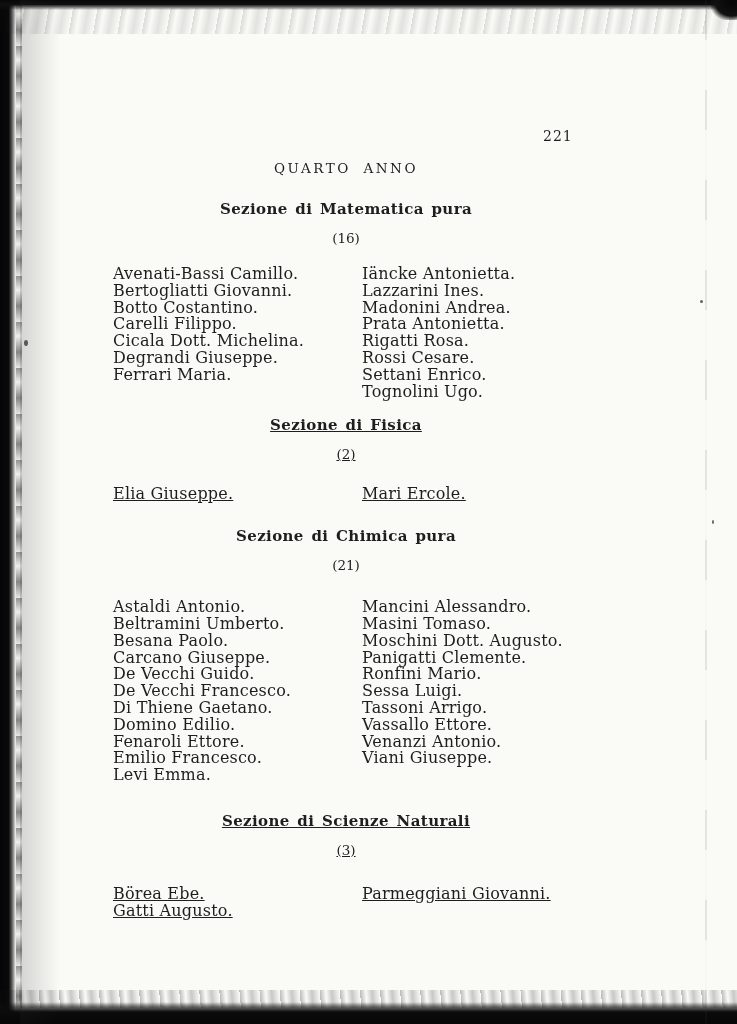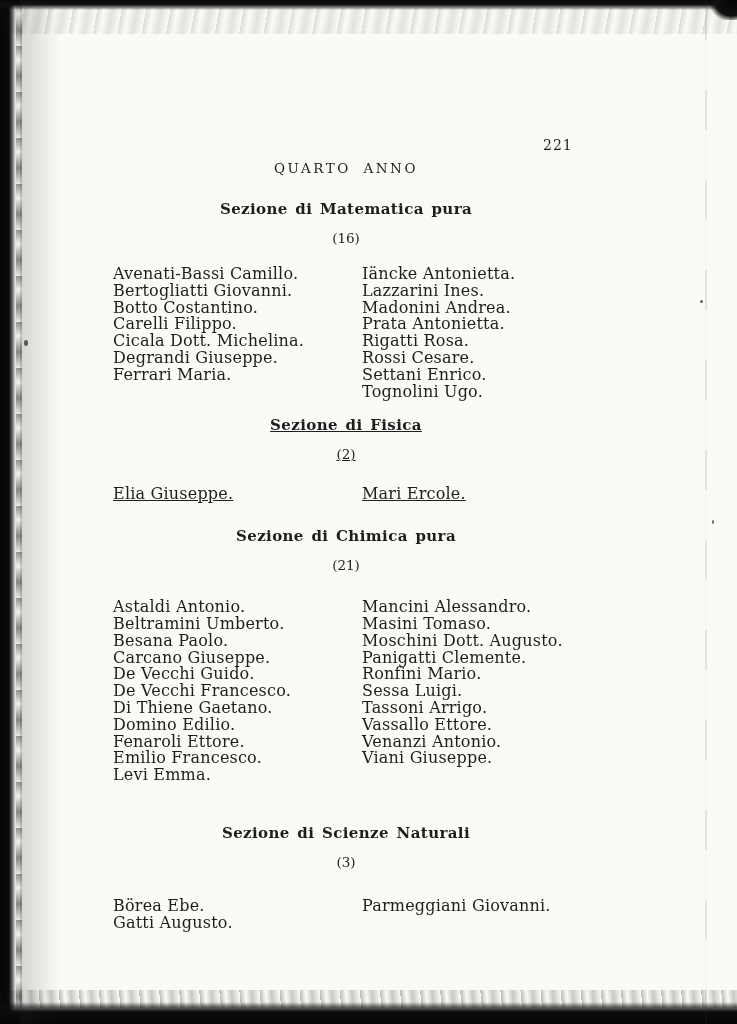--- a/index.html
+++ b/index.html
@@ -78,21 +78,21 @@
   .right-edge-line {
     position: absolute;
     right: 30px; top: 0; bottom: 0; width: 2px;
     background: repeating-linear-gradient(180deg,
       rgba(60,60,60,0.12) 0 40px, rgba(60,60,60,0.02) 40px 90px);
   }
 
   
   .page-number {
     position: absolute;
-    top: 137px;
+    top: 128px;
     left: 543px;
     font-size: 14px;
     letter-spacing: 1px;
   }
   .content {
     position: absolute;
     left: 96px;
     top: 0;
     width: 500px;
   }
@@ -121,21 +121,21 @@
   }
   .section .col { font-size: 16px; line-height: 16.8px; letter-spacing: 0.2px; }
   .section .col-left  { width: 248px; padding-left: 17px; box-sizing: border-box; }
   .section .col-right { width: 252px; padding-left: 18px; box-sizing: border-box; }
   .name-item { white-space: nowrap; }
 
   
   .section[data-idx="0"] { margin-top: 24px; }
   .section[data-idx="1"] { margin-top: 16px; text-decoration: underline; }
   .section[data-idx="2"] { margin-top: 24px; }
-  .section[data-idx="3"] { margin-top: 40px; }
+  .section[data-idx="3"] { margin-top: 28px; text-decoration: underline; }
   .section[data-idx="1"] .name-cols { margin-top: 24px; }
   .section[data-idx="2"] .name-cols { margin-top: 26px; }
   .section[data-idx="3"] .name-cols { margin-top: 28px; }
 </style>
 </head>
 <body>
 
 <div id="scan">
 
   <div class="edge-left"></div>

